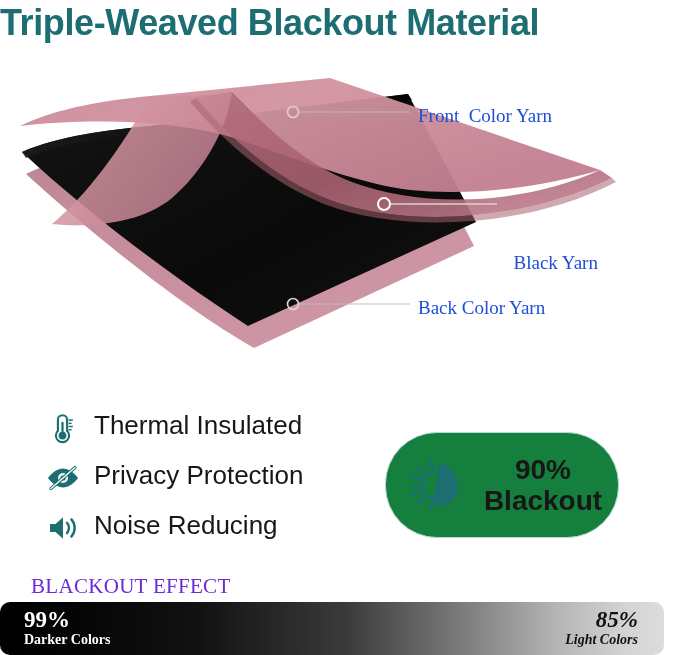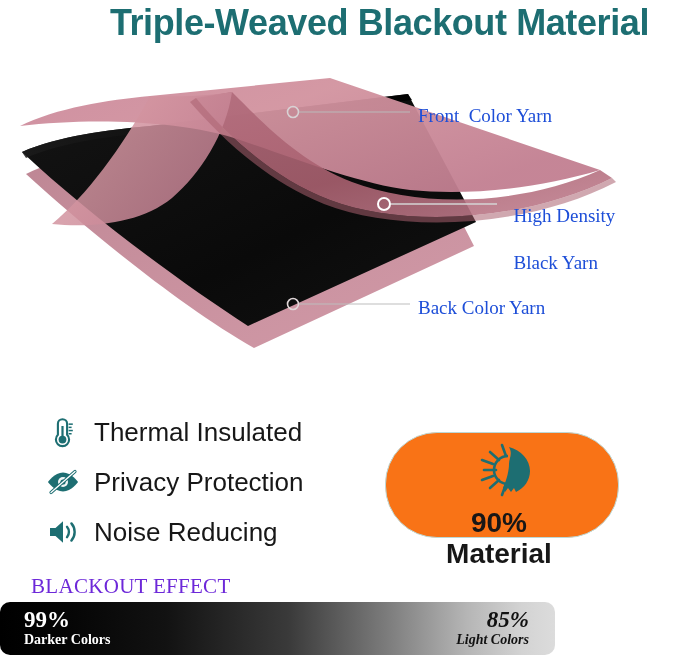--- a/index.html
+++ b/index.html
@@ -15,21 +15,21 @@
     font-family: "Liberation Sans", sans-serif;
     -webkit-font-smoothing: antialiased;
   }
 
   
   #page-title {
     position: absolute;
     left: 0;
     top: 2px;
     width: 649px;
-    text-align: right;
+    text-align: left;
     font-family: "Liberation Sans", sans-serif;
     font-weight: bold;
     font-size: 36px;
     letter-spacing: -0.4px;
     color: #1d6e72;
     white-space: nowrap;
   }
 
   
   #diagram {
@@ -55,21 +55,21 @@
 
   
   #features {
     position: absolute;
     left: 44px;
     top: 410px;
     width: 330px;
   }
   .feature-row {
     display: flex;
-    align-items: center;
+    align-items: flex-start;
     height: 44px;
     margin-bottom: 6px;
   }
   .feature-icon {
     width: 38px;
     height: 36px;
     flex: 0 0 38px;
     display: flex;
     align-items: center;
     justify-content: center;
@@ -85,24 +85,23 @@
 
   
   #blackout-badge {
     position: absolute;
     left: 385px;
     top: 432px;
     width: 232px;
     height: 104px;
     border: 1.5px solid #bcd8d6;
     border-radius: 52px;
-    background: #f97316;
+    background: #15803d;
     display: flex;
     align-items: center;
-    flex-direction: column;
   }
   #badge-icon {
     width: 74px;
     height: 74px;
     flex: 0 0 74px;
     margin-left: 14px;
     display: flex;
     align-items: center;
     justify-content: center;
   }
@@ -126,21 +125,21 @@
     font-family: "Liberation Serif", serif;
     font-size: 21px;
     color: #6d28d9;
     letter-spacing: 0.3px;
     white-space: nowrap;
   }
   #blackout-bar {
     position: absolute;
     left: 0px;
     top: 602px;
-    width: 555px;
+    width: 664px;
     height: 53px;
     border-radius: 10px;
     background: linear-gradient(to right,
         #000000 0%,
         #050505 12%,
         #121212 30%,
         #3a3a3a 52%,
         #7d7d7d 70%,
         #b5b5b5 84%,
         #d3d3d3 94%,
@@ -225,21 +224,21 @@
     <g stroke="#bdbdbd" stroke-width="1.2" fill="none">
       <circle cx="293" cy="226" r="5.5" stroke="#e0d6d8" stroke-width="1.6" fill="none"></circle>
       <line x1="299" y1="226" x2="410" y2="226"></line>
     </g>
   </svg>
 </div>
 
 <div class="callout-label" id="callout-front-label">Front  Color Yarn</div>
 
 <div class="callout-label" id="callout-middle-label">
-  <span>High Density</span><br>
+  <br>
   <span>Black Yarn</span>
 </div>
 
 <div class="callout-label" id="callout-back-label">Back Color Yarn</div>
 
 <div id="features">
 
   <div class="feature-row">
     <span class="feature-icon">
       <svg width="30" height="32" viewBox="0 0 30 32">
@@ -294,21 +293,21 @@
         <line x1="30" y1="45" x2="26" y2="56"></line>
         <line x1="17" y1="25" x2="6" y2="21"></line>
         <line x1="17" y1="37" x2="6" y2="41"></line>
       </g>
       <path d="M32 17a14 14 0 0 0 0 28 14 14 0 0 1 0-28z" fill="none" stroke="#1d6e72" stroke-width="2.6"></path>
       <path d="M33 8c12 3 21 13 21 24 0 9-5.5 17-14 21l-2-4-3 4-3-4-3 4-2-4c4-9 6-18 6-24S37 15 33 8z" fill="#1d6e72"></path>
     </svg>
   </span>
   <span id="badge-text">
     <span id="badge-percent">90%</span>
-    <span id="badge-word">Material</span>
+    <span id="badge-word">Blackout</span>
   </span>
 </div>
 
 <div id="blackout-effect-heading">BLACKOUT EFFECT</div>
 
 <div id="blackout-bar">
   <span class="bar-end" id="bar-left">
     <span class="bar-pct">99%</span>
     <span class="bar-sub">Darker Colors</span>
   </span>

